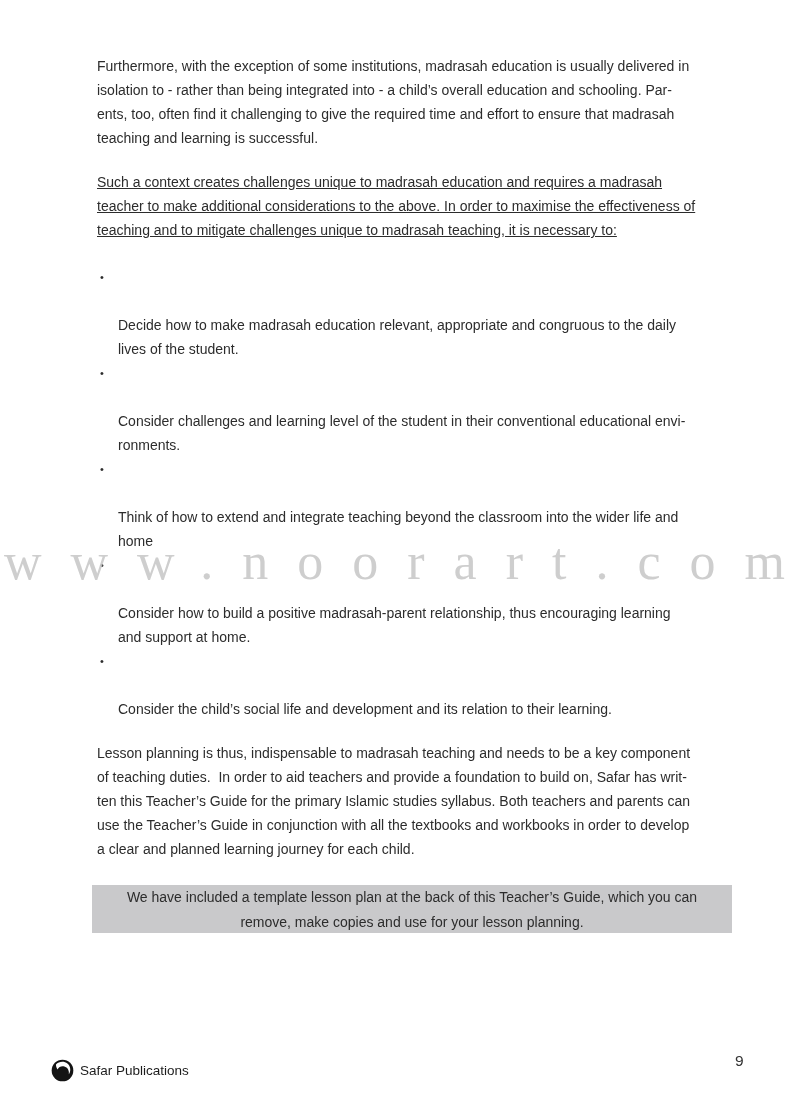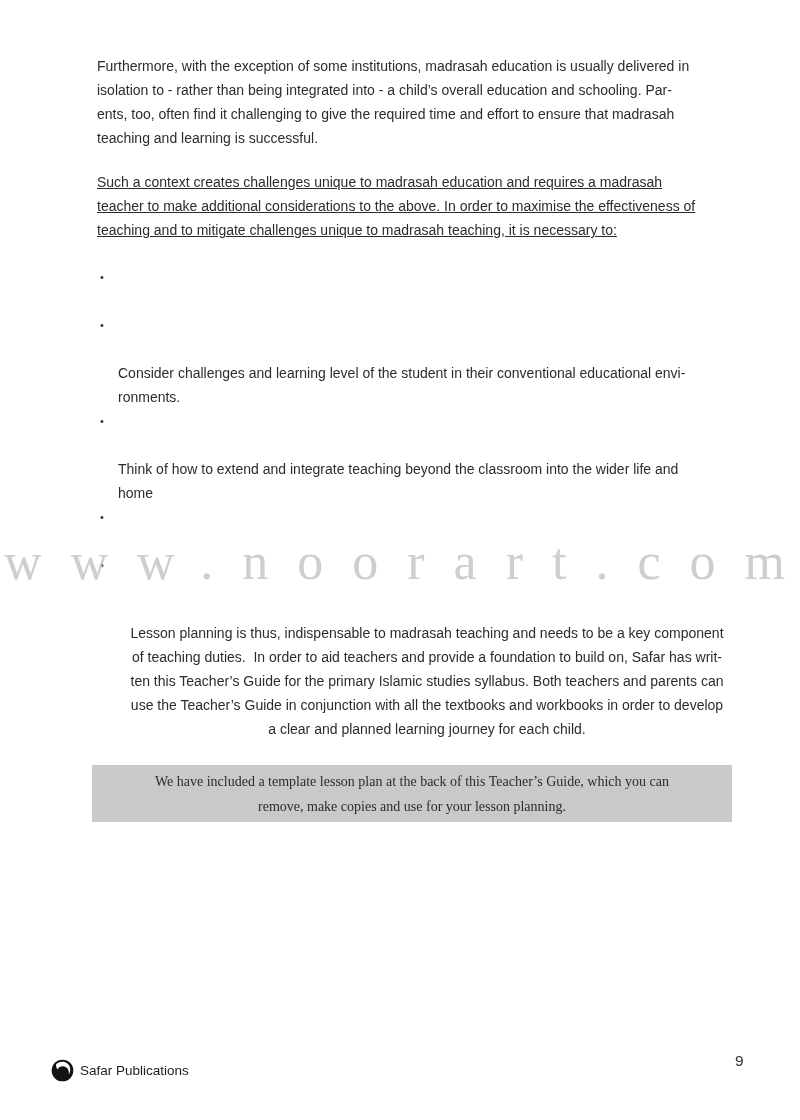--- a/index.html
+++ b/index.html
@@ -19,21 +19,21 @@
     width: 660px;
     font-size: 14px;
     line-height: 24px;
   }
   .content p {
     margin: 0;
     white-space: pre-line;
   }
   .p1 { margin-bottom: 20px !important; }
   .p2 { margin-bottom: 23px !important; text-decoration: underline; }
-  .p3 { margin-bottom: 0 !important; text-align: center; }
+  .p3 { margin-bottom: 0 !important; }
 
   ul.bullets {
     list-style: none;
     margin: 0 0 20px 0;
     padding: 0;
   }
   ul.bullets li {
     position: relative;
     padding-left: 21px;
     white-space: pre-line;
@@ -42,28 +42,27 @@
     position: absolute;
     left: 3px; top: 0;
     font-size: 11px;
     line-height: 24px;
     color: #2c2c2c;
   }
 
   .box {
     margin: 24px 0 0 -5px;
     width: 640px;
-    height: 57px;
+    height: 48px;
     background: #c9c9cb;
     display: flex;
-    align-items: center;
+    align-items: flex-start;
     justify-content: center;
     text-align: center;
     line-height: 25px;
-    font-family: Liberation Serif, serif;
   }
   .box span { white-space: pre-line; }
 
   .watermark {
     position: absolute;
     left: 4px; top: 536px;
     font-family: "Liberation Serif", serif;
     font-size: 52px;
     line-height: 1;
     letter-spacing: 29px;
@@ -105,36 +104,41 @@
 ents, too, often find it challenging to give the required time and effort to ensure that madrasah
 teaching and learning is successful.</p>
 
     <p class="p2">Such a context creates challenges unique to madrasah education and requires a madrasah
 teacher to make additional considerations to the above. In order to maximise the effectiveness of
 teaching and to mitigate challenges unique to madrasah teaching, it is necessary to:</p>
 
     <ul class="bullets">
       <li>
         <span class="dot">•</span>
+        <span>Decide how to make madrasah education relevant, appropriate and congruous to the daily
+lives of the student.</span>
       </li>
       <li>
         <span class="dot">•</span>
         <span>Consider challenges and learning level of the student in their conventional educational envi-
 ronments.</span>
       </li>
       <li>
         <span class="dot">•</span>
         <span>Think of how to extend and integrate teaching beyond the classroom into the wider life and
 home</span>
       </li>
       <li>
         <span class="dot">•</span>
+        <span>Consider how to build a positive madrasah-parent relationship, thus encouraging learning
+and support at home.</span>
       </li>
       <li>
         <span class="dot">•</span>
+        <span>Consider the child’s social life and development and its relation to their learning.</span>
       </li>
     </ul>
 
     <p class="p3">Lesson planning is thus, indispensable to madrasah teaching and needs to be a key component
 of teaching duties.&nbsp; In order to aid teachers and provide a foundation to build on, Safar has writ-
 ten this Teacher’s Guide for the primary Islamic studies syllabus. Both teachers and parents can
 use the Teacher’s Guide in conjunction with all the textbooks and workbooks in order to develop
 a clear and planned learning journey for each child.</p>
 
     <div class="box">

